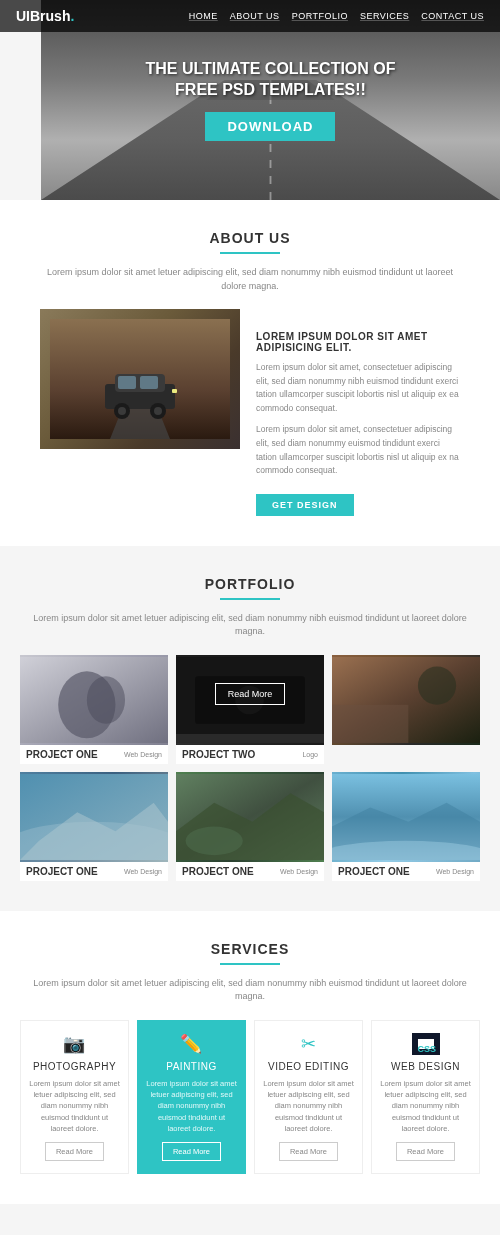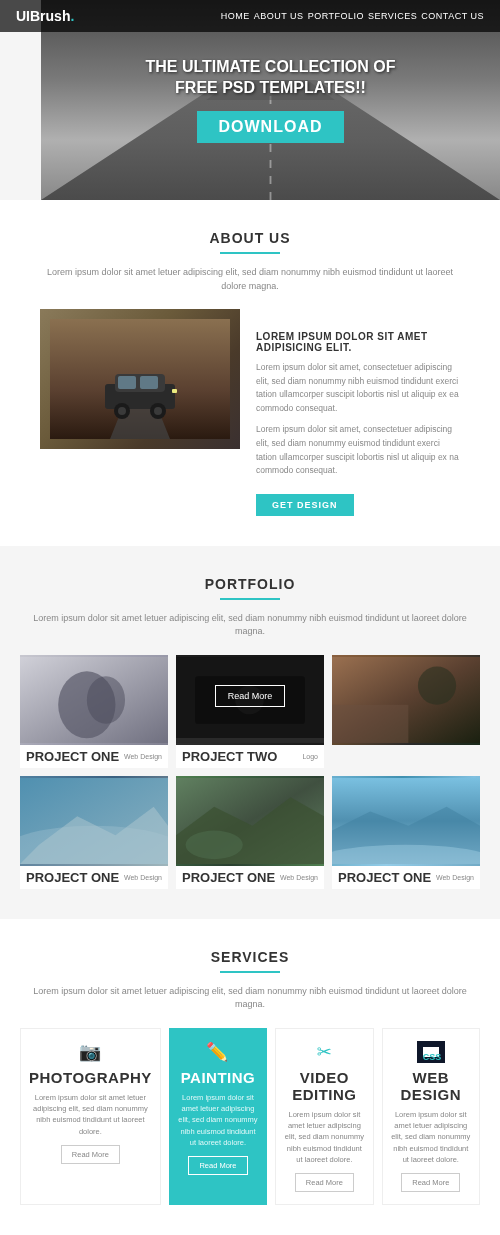--- a/index.html
+++ b/index.html
@@ -2,29 +2,29 @@
 <html><head>
   <meta charset="utf-8">
   <style>
     * { margin: 0; padding: 0; box-sizing: border-box; }
     body { font-family: Arial, sans-serif; width: 500px; background: #f5f5f5; font-size: 11px; color: #555; }
 
     
     .nav { background: rgba(0,0,0,0.7); display: flex; align-items: center; justify-content: space-between; padding: 8px 16px; position: absolute; top: 0; left: 0; right: 0; z-index: 10; }
     .logo { color: #2ec4c4; font-size: 14px; font-weight: bold; }
     .logo span { color: #fff; }
-    .nav-links { display: flex; gap: 4px; }
+    .nav-links { display: flex; gap: 12px; text-decoration: underline; }
     .nav-links a { color: #fff; text-decoration: none; font-size: 9px; letter-spacing: 0.5px; }
 
     
     .hero { position: relative; height: 200px; background: linear-gradient(to bottom, #555 0%, #888 30%, #aaa 60%, #777 100%); display: flex; flex-direction: column; align-items: center; justify-content: center; text-align: center; overflow: hidden; }
     .hero-bg { position: absolute; inset: 0; background: linear-gradient(180deg, #3a3a3a 0%, #6a6a6a 25%, #999 50%, #bbb 65%, #7a7a7a 80%, #555 100%); }
     .hero-content { position: relative; z-index: 2; }
     .hero-title { color: #fff; font-size: 16px; font-weight: bold; text-shadow: 1px 1px 3px rgba(0,0,0,0.7); line-height: 1.3; margin-bottom: 12px; }
-    .hero-btn { background: #2ec4c4; color: #fff; border: none; padding: 7px 22px; font-size: 16px; font-weight: bold; cursor: pointer; letter-spacing: 1px; }
+    .hero-btn { background: #2ec4c4; color: #fff; border: none; padding: 7px 22px; font-size: 13px; font-weight: bold; cursor: pointer; letter-spacing: 1px; }
 
     
     .section { padding: 30px 40px; background: #fff; }
     .section-title { text-align: center; font-size: 14px; font-weight: bold; color: #333; margin-bottom: 6px; letter-spacing: 1px; }
     .section-sub { text-align: center; color: #888; font-size: 9px; line-height: 1.5; margin-bottom: 16px; }
 
     .about-grid { display: flex; gap: 16px; align-items: flex-start; }
     .about-img { width: 200px; min-width: 200px; height: 140px; background: linear-gradient(135deg, #8a7a5a 0%, #6a5a3a 40%, #4a3a2a 70%, #3a3030 100%); display: flex; align-items: center; justify-content: center; overflow: hidden; }
     .about-text { flex: 1; margin-top: 22px; }
     .about-heading { font-size: 10px; font-weight: bold; color: #333; margin-bottom: 8px; text-transform: uppercase; letter-spacing: 0.5px; }
@@ -39,31 +39,31 @@
     .portfolio-img-1 { background: linear-gradient(135deg, #c8c8d0 0%, #a0a0b0 50%, #808090 100%); }
     .portfolio-img-2 { background: linear-gradient(135deg, #3a3a3a 0%, #2a2a2a 50%, #1a1a1a 100%); }
     .portfolio-img-3 { background: linear-gradient(135deg, #8a6040 0%, #705030 30%, #2a2a2a 70%, #1a2a1a 100%); }
     .portfolio-img-4 { background: linear-gradient(135deg, #5080a0 0%, #3a6080 40%, #6a8090 70%, #a0b0b0 100%); }
     .portfolio-img-5 { background: linear-gradient(135deg, #508050 0%, #3a6040 30%, #2a4030 60%, #508050 100%); }
     .portfolio-img-6 { background: linear-gradient(135deg, #6ab0d0 0%, #4090b0 30%, #80c0e0 60%, #5090b0 100%); }
     .overlay { position: absolute; top: 0; left: 0; right: 0; bottom: 30px; background: rgba(0,0,0,0.5); display: flex; align-items: center; justify-content: center; opacity: 0; transition: opacity 0.2s; }
     .portfolio-item-2 .overlay { opacity: 1; }
     .overlay-btn { background: transparent; border: 1.5px solid #fff; color: #fff; padding: 5px 12px; font-size: 9px; cursor: pointer; }
     .portfolio-caption { background: #fff; padding: 4px 6px; display: flex; justify-content: space-between; align-items: center; }
-    .caption-title { font-size: 13px; font-weight: bold; color: #333; text-transform: uppercase; }
+    .caption-title { font-size: 10px; font-weight: bold; color: #333; text-transform: uppercase; }
     .caption-tag { font-size: 7px; color: #888; }
 
     
     .services-section { padding: 30px 20px; background: #fff; }
     .services-grid { display: grid; grid-template-columns: repeat(4, 1fr); gap: 8px; }
     .service-card { border: 1px solid #eee; padding: 12px 8px; text-align: center; background: #fff; }
     .service-card.active { background: #2ec4c4; border-color: #2ec4c4; }
     .service-icon { font-size: 18px; margin-bottom: 6px; color: #2ec4c4; }
     .service-card.active .service-icon { color: #fff; }
-    .service-title { font-size: 15px; font-weight: bold; color: #333; margin-bottom: 6px; text-transform: uppercase; letter-spacing: 0.5px; }
+    .service-title { font-size: 10px; font-weight: normal; color: #333; margin-bottom: 6px; text-transform: uppercase; letter-spacing: 0.5px; }
     .service-card.active .service-title { color: #fff; }
     .service-desc { font-size: 7.5px; color: #888; line-height: 1.5; margin-bottom: 8px; }
     .service-card.active .service-desc { color: #e0f8f8; }
     .service-btn { background: transparent; border: 1px solid #ccc; color: #888; padding: 4px 10px; font-size: 7.5px; cursor: pointer; }
     .service-card.active .service-btn { border-color: #fff; color: #fff; }
 
     
     .contact-section { padding: 30px 20px; background: #f5f5f5; }
 
     

